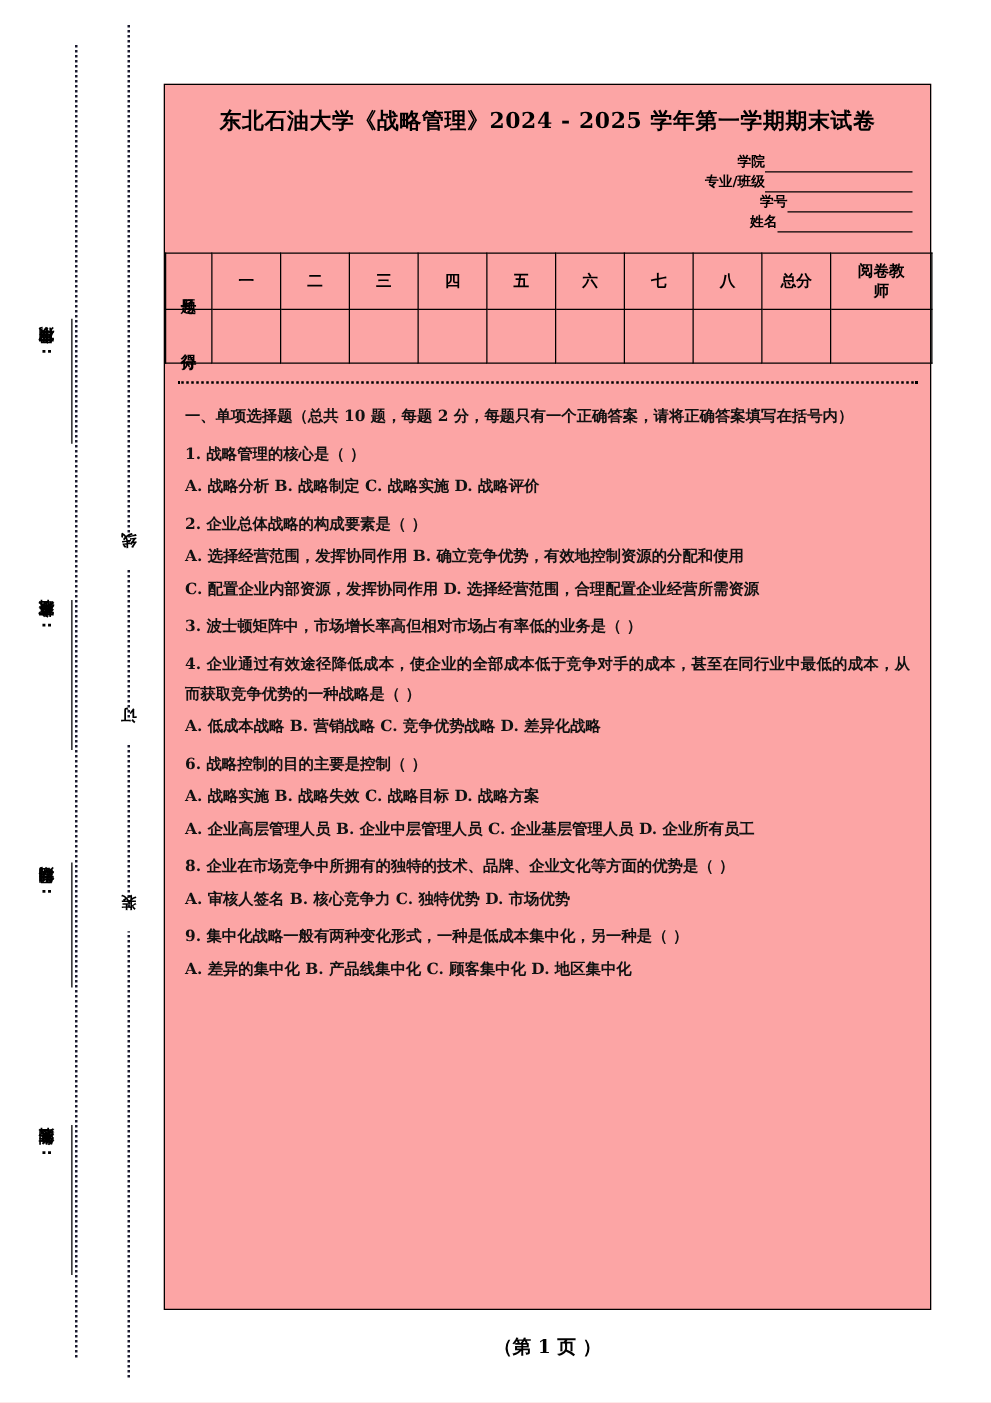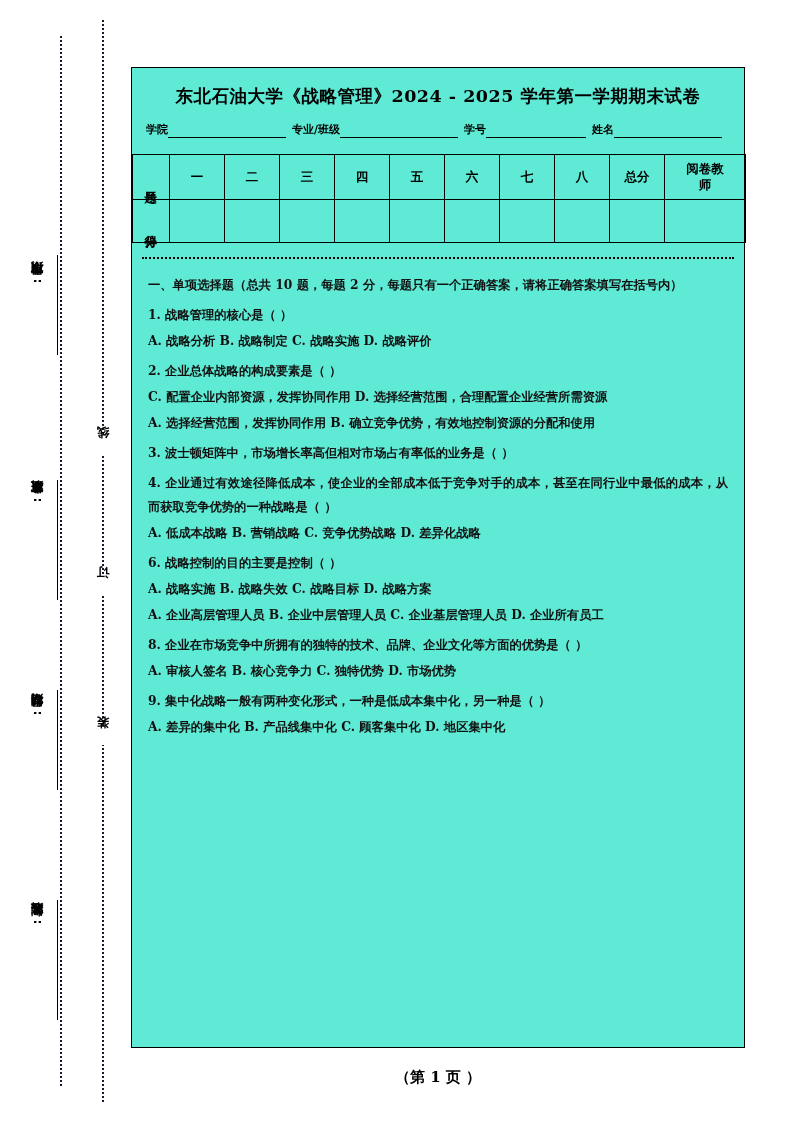--- a/index.html
+++ b/index.html
@@ -79,41 +79,42 @@
 
   
   #paper-box {
     position: absolute;
     left: 131px;
     top: 67px;
     width: 614px;
     height: 981px;
     border: 1.6px solid #000;
     box-sizing: border-box;
-    background: #5eead4;
+    background: #fca5a5;
   }
 
   #exam-title {
     margin: 16px 0 0 0;
     text-align: center;
     font-size: 17.5px;
     font-weight: bold;
     letter-spacing: 0.5px;
     font-family: "DejaVu Serif", "Liberation Serif", serif;
     white-space: nowrap;
   }
 
   
   #id-row {
     margin: 14px 14px 0 14px;
     display: flex;
     align-items: flex-end;
     font-size: 11px;
     font-weight: bold;
     font-family: "DejaVu Serif", "Liberation Serif", serif;
+    flex-direction: column;
   }
   .id-field {
     display: flex;
     align-items: flex-end;
   }
   .id-label { white-space: nowrap; padding-bottom: 1px; }
   .id-blank {
     border-bottom: 1.2px solid #000;
     height: 13px;
   }
@@ -292,22 +293,22 @@
 
   <div id="dot-separator"></div>
 
   <div id="question-body">
     <div class="section-heading">一、单项选择题（总共 10 题，每题 2 分，每题只有一个正确答案，请将正确答案填写在括号内）</div>
 
     <div class="q-stem">1. 战略管理的核心是（  ）</div>
     <div class="q-options">A. 战略分析  B. 战略制定  C. 战略实施  D. 战略评价</div>
 
     <div class="q-stem">2. 企业总体战略的构成要素是（  ）</div>
+    <div class="q-options">A. 选择经营范围，发挥协同作用  B. 确立竞争优势，有效地控制资源的分配和使用</div>
     <div class="q-options">C. 配置企业内部资源，发挥协同作用  D. 选择经营范围，合理配置企业经营所需资源</div>
-    <div class="q-options">A. 选择经营范围，发挥协同作用  B. 确立竞争优势，有效地控制资源的分配和使用</div>
 
     <div class="q-stem">3. 波士顿矩阵中，市场增长率高但相对市场占有率低的业务是（  ）</div>
 
     <div class="q-stem">4. 企业通过有效途径降低成本，使企业的全部成本低于竞争对手的成本，甚至在同行业中最低的成本，从而获取竞争优势的一种战略是（  ）</div>
     <div class="q-options">A. 低成本战略  B. 营销战略  C. 竞争优势战略  D. 差异化战略</div>
 
 
     <div class="q-stem">6. 战略控制的目的主要是控制（  ）</div>
     <div class="q-options">A. 战略实施  B. 战略失效  C. 战略目标  D. 战略方案</div>
 

